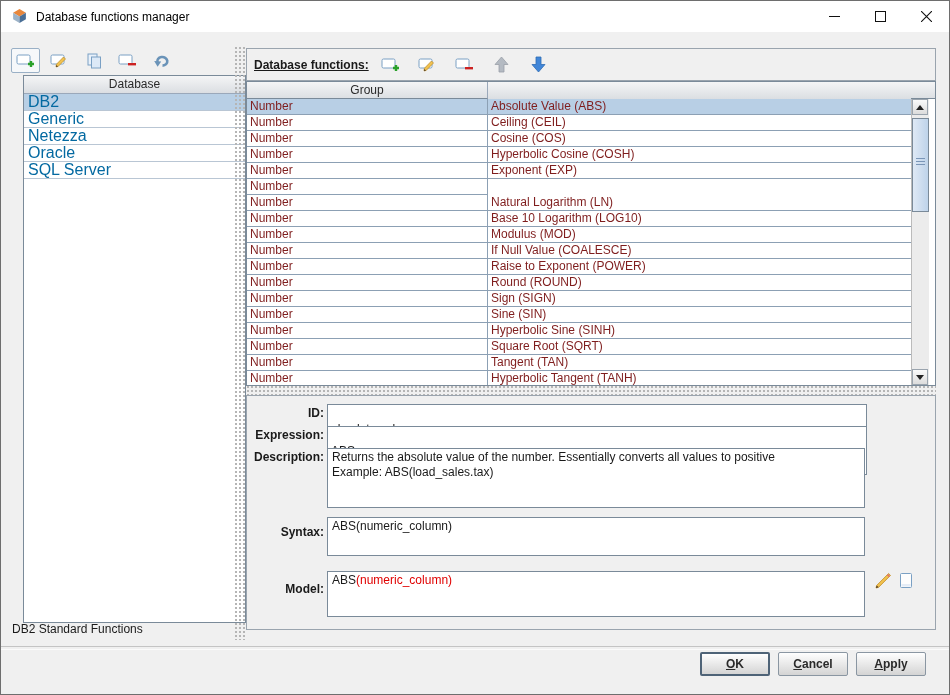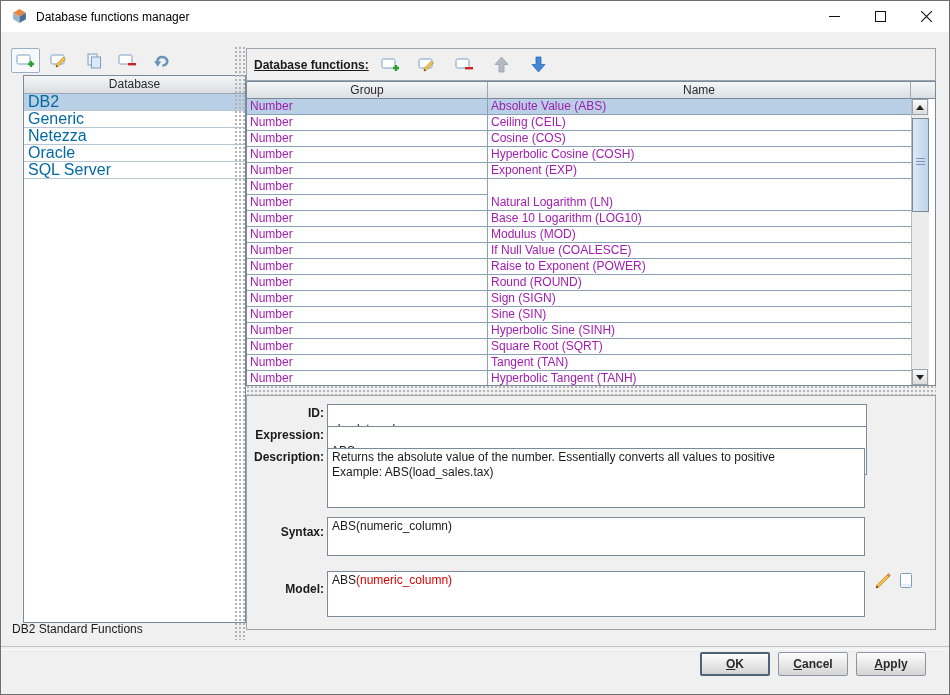--- a/index.html
+++ b/index.html
@@ -39,21 +39,21 @@
 
   
   .fn-table{position:absolute;left:245px;top:80px;width:688px;height:303px;border:1px solid #7a8a99;background:#fff;overflow:hidden;}
   .thead{display:flex;height:17px;background:linear-gradient(#f4f5f6,#dbdee2);justify-content:space-between;}
   .th{font-size:12px;color:#2a2a2a;line-height:17px;text-align:center;border-right:1px solid #9aa8ba;border-bottom:1px solid #7a8a99;box-sizing:border-box;}
   .th.g{width:241px;}
   .th.n{width:423px;}
   .th.sc{width:24px;border-right:none;}
   .tbody{position:relative;height:286px;overflow:hidden;width:665px;}
   .trow{display:flex;height:16px;}
-  .tcell{font-size:12px;color:#a21caf;line-height:15px;border-bottom:1px solid #8ca0b4;box-sizing:border-box;padding-left:3px;overflow:hidden;white-space:nowrap;}
+  .tcell{font-size:12px;color:#7f1d1d;line-height:15px;border-bottom:1px solid #8ca0b4;box-sizing:border-box;padding-left:3px;overflow:hidden;white-space:nowrap;}
   .tcell.g{width:241px;border-right:1px solid #8ca0b4;}
   .tcell.n{width:424px;}
   .trow.selected .tcell{background:#b8cfe5;}
 
   
   .vscroll{position:absolute;right:6px;top:17px;width:17px;height:286px;background:#ececec;border-left:1px solid #bbb;}
   .sc-btn{position:absolute;left:0;width:16px;height:16px;background:linear-gradient(#fafafa,#dcdcdc);border:1px solid #9aa4ae;box-sizing:border-box;display:flex;align-items:center;justify-content:center;}
   .sc-btn.up{top:0;}
   .sc-btn.down{bottom:0;}
   .tri-up{width:0;height:0;border-left:4px solid transparent;border-right:4px solid transparent;border-bottom:5px solid #222;}
@@ -195,21 +195,20 @@
         <svg width="15" height="17" viewBox="0 0 15 17">
           <polygon points="7.5,16 14,8.5 10,8.5 10,1 5,1 5,8.5 1,8.5" fill="#4186d8" stroke="#2f6cb4" stroke-width="0.8"></polygon>
         </svg>
       </div>
     </div>
   </div>
 
   <div class="fn-table">
     <div class="thead">
       <div class="th g">Group</div>
-      <div class="th n">Name</div>
       <div class="th sc"></div>
     </div>
     <div class="tbody">
 
         <div class="trow selected">
           <div class="tcell g">Number</div>
           <div class="tcell n">Absolute Value (ABS)</div>
         </div>
 
         <div class="trow">

